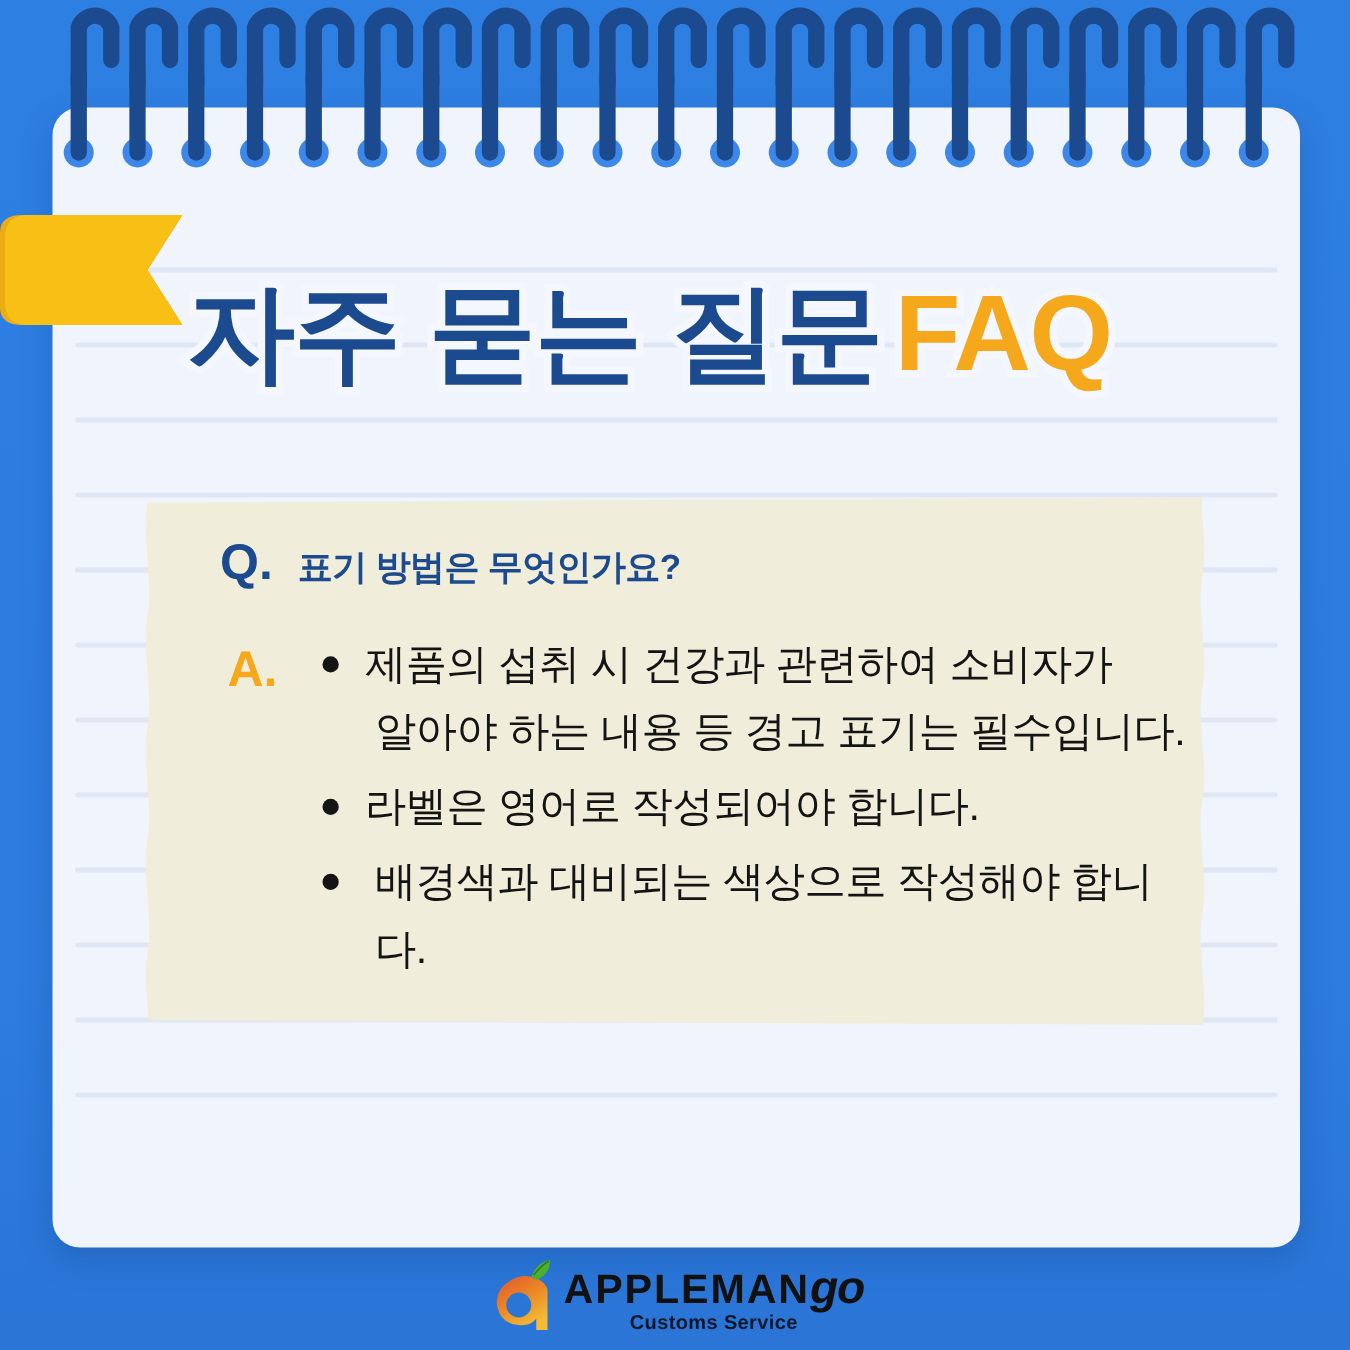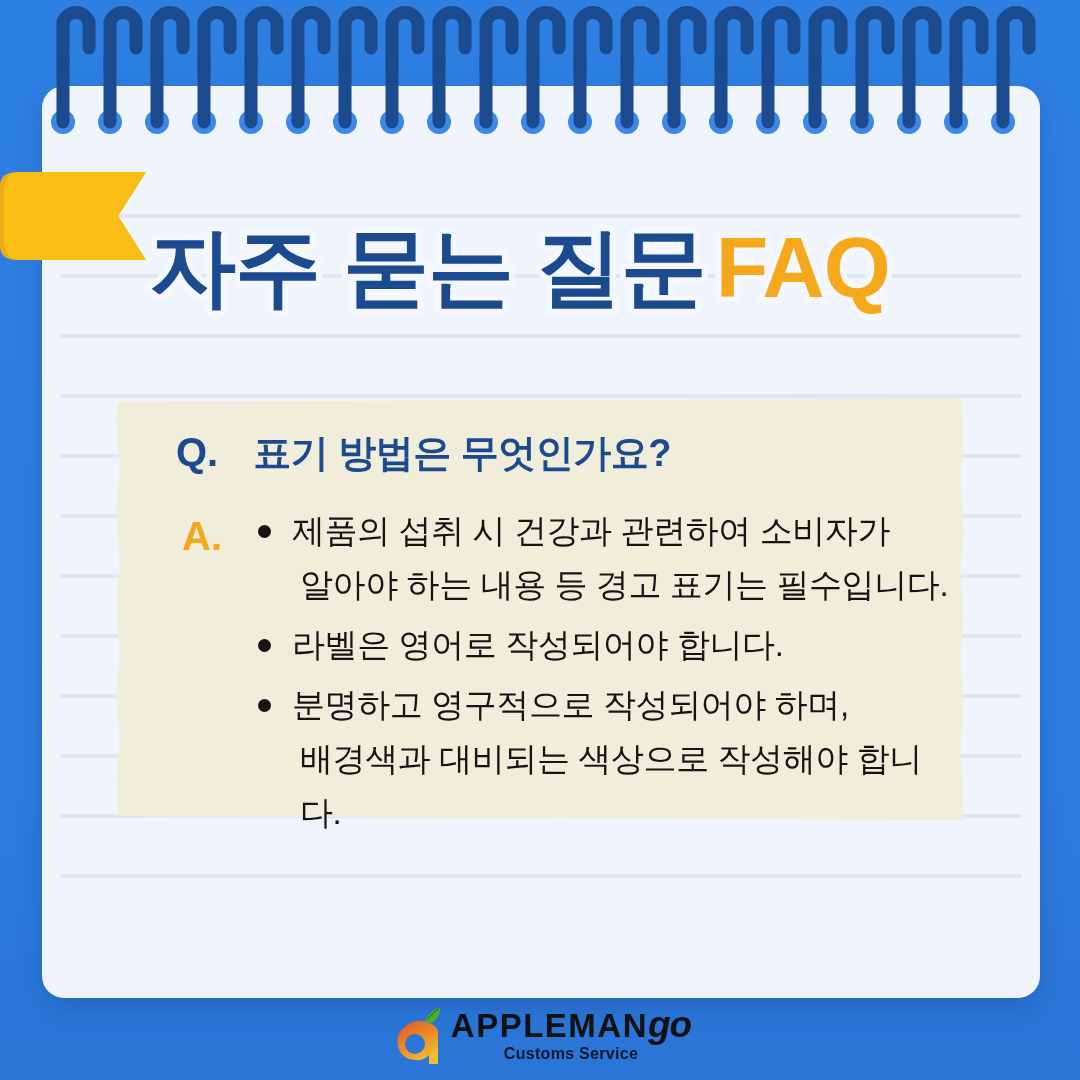--- a/index.html
+++ b/index.html
@@ -120,25 +120,24 @@
     align-items: baseline;
     white-space: nowrap;
   }
   .q-mark {
     font-size: 40px;
     font-weight: 700;
     color: #1c4a8e;
     margin-right: 20px;
   }
   .q-text {
-    font-size: 38px;
+    font-size: 28px;
     font-weight: 700;
     color: #1c4a8e;
     letter-spacing: -0.5px;
-    margin-left: 15px;
   }
 
   .a-mark {
     position: absolute;
     left: 72px;
     top: 122px;
     font-size: 40px;
     font-weight: 700;
     color: #f5a81c;
   }
@@ -175,20 +174,21 @@
     left: 0;
     bottom: 0;
     width: 1080px;
     height: 82px;
     display: flex;
     align-items: center;
     justify-content: center;
   }
   .logo-wrap {
     display: flex;
+    align-items: center;
   }
   .logo-text {
     position: relative;
     line-height: 1;
   }
   .logo-main {
     display: block;
     font-size: 33px;
     font-weight: 700;
     letter-spacing: 1.5px;
@@ -351,21 +351,20 @@
         <span class="l2">알아야 하는 내용 등 경고 표기는 필수입니다.</span>
       </div>
 
       <div class="bullet">
         <span class="dot"></span>
         <span>라벨은 영어로 작성되어야 합니다.</span>
       </div>
 
       <div class="bullet">
         <span class="dot"></span>
-        <span>분명하고 영구적으로 작성되어야 하며,</span>
         <span class="l2">배경색과 대비되는 색상으로 작성해야 합니다.</span>
       </div>
 
     </div>
   </div>
 
   <div class="footer">
     <div class="logo-wrap">
 
       <span>

